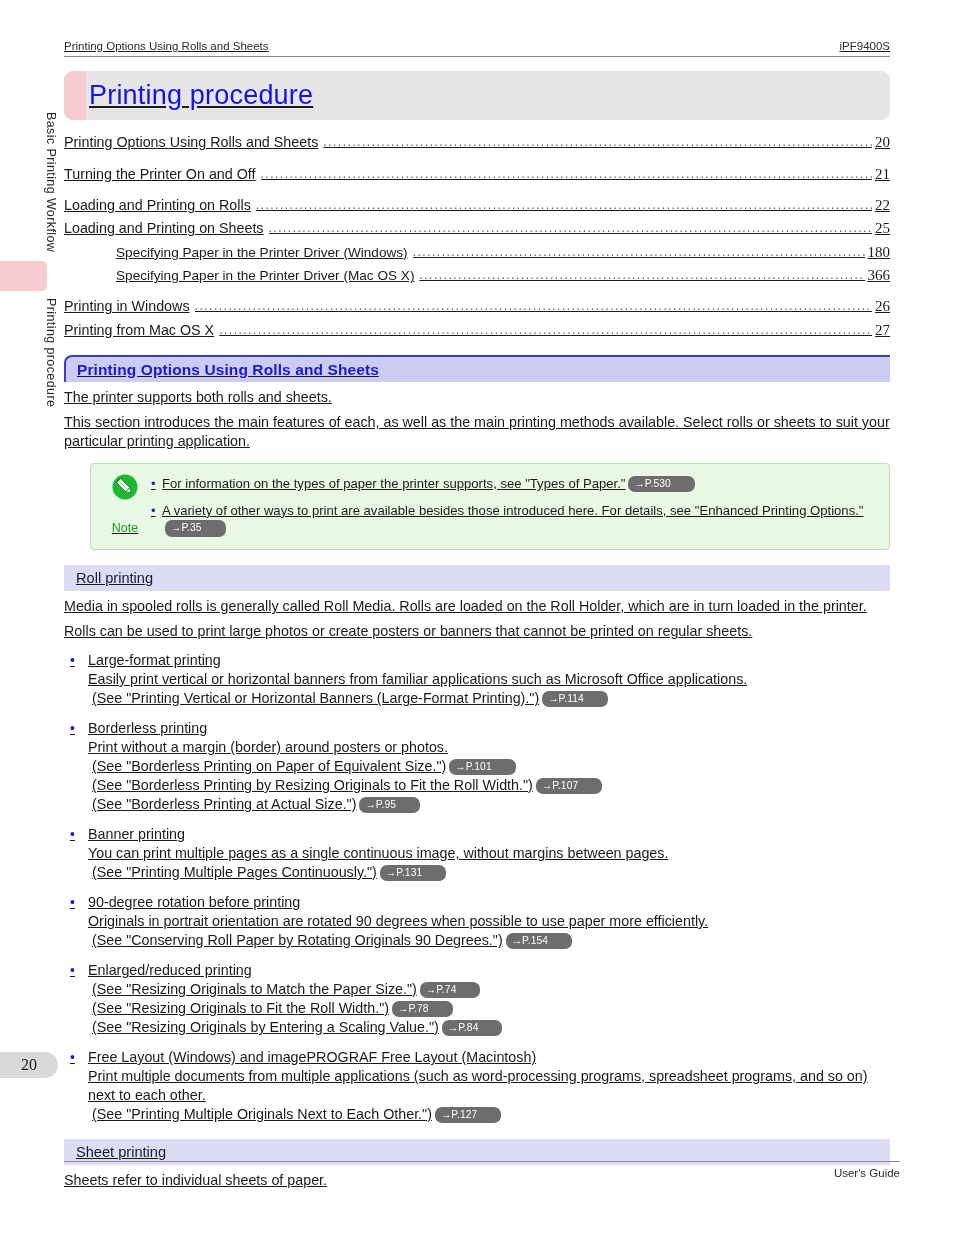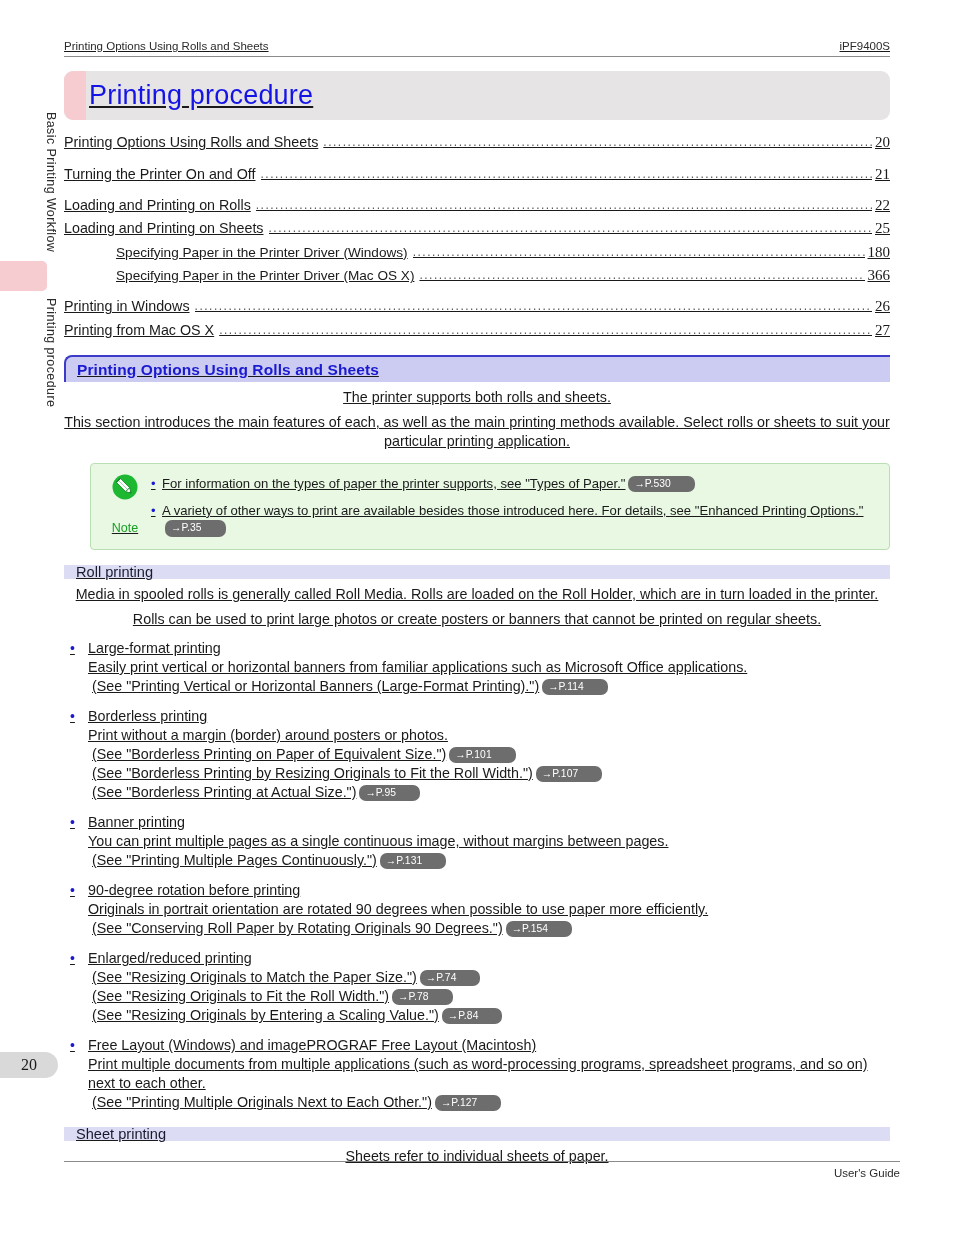--- a/index.html
+++ b/index.html
@@ -159,21 +159,20 @@
     color: #1a1ad0;
     letter-spacing: 0.1px;
   }
 
   
   .para {
     font-size: 14.3px;
     line-height: 1.33;
     color: #1a1a1a;
     margin-top: 6px;
-    text-align: center;
   }
 
   
   .note-box {
     margin-top: 12px;
     margin-left: 26px;
     background: #e8f8e3;
     border: 1px solid #bbddb4;
     border-radius: 4px;
     padding: 9px 12px 12px 8px;
@@ -206,21 +205,21 @@
   .note-bullet {
     color: #1a1ad0;
     flex: 0 0 11px;
     font-size: 13px;
     line-height: 1.35;
   }
 
   
   .sub-head {
     margin-top: 15px;
-    height: 14px;
+    height: 26px;
     background: #dcdcf5;
     display: flex;
     align-items: center;
   }
   .sub-head-text {
     margin-left: 12px;
     font-size: 14.6px;
     color: #1a1a2e;
   }
 

